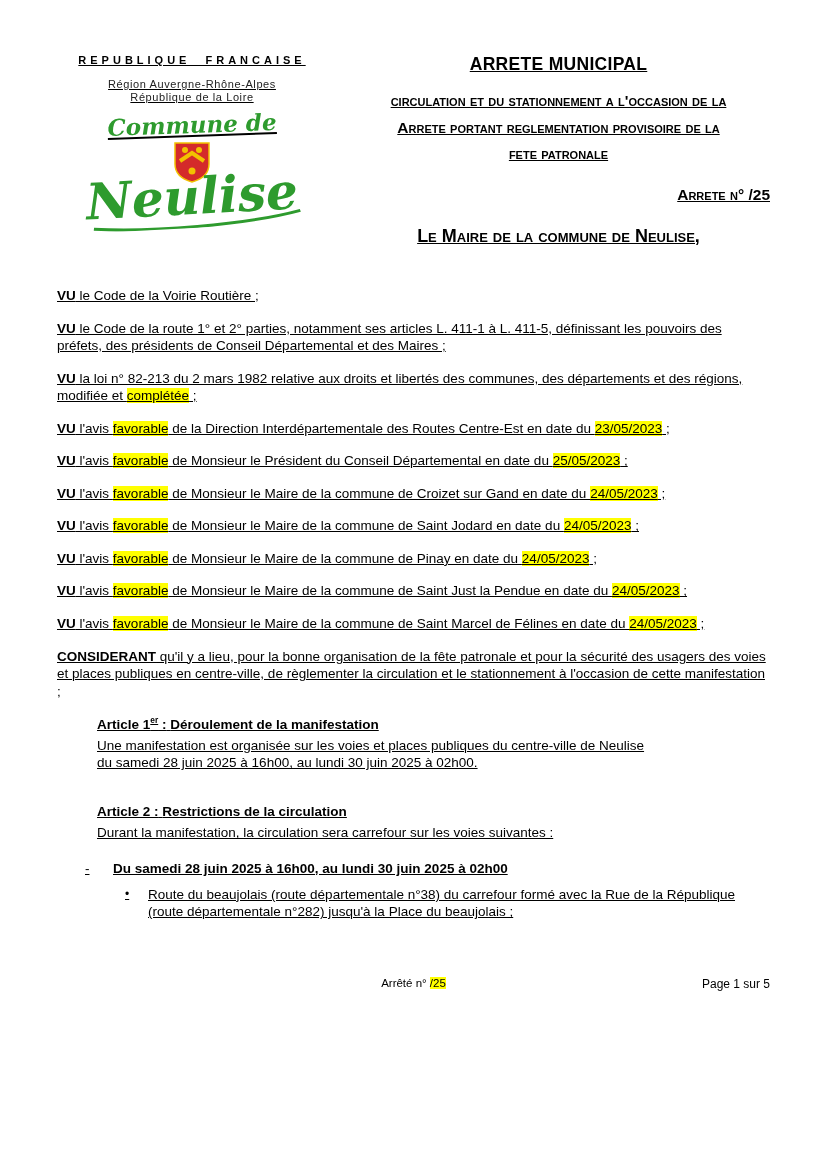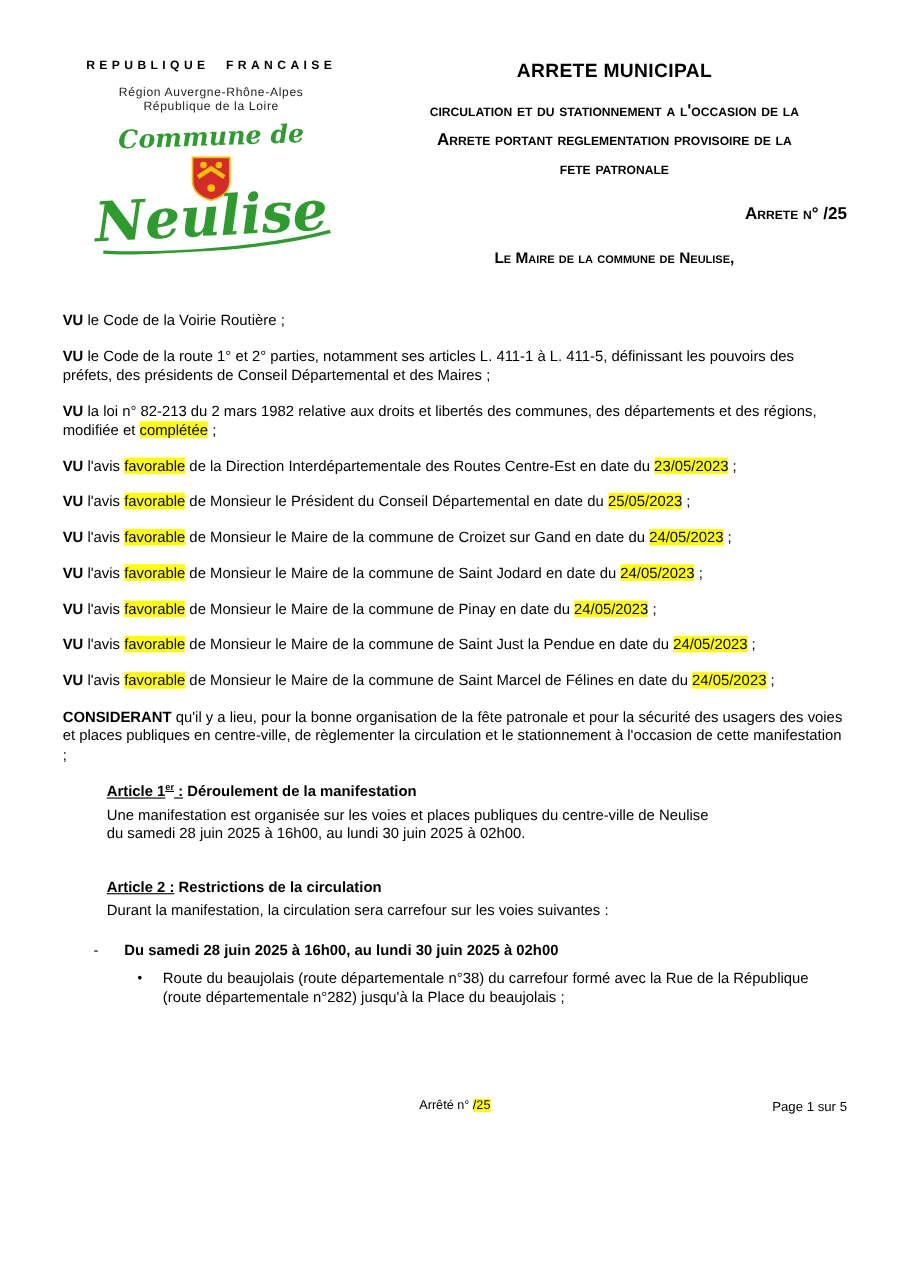--- a/index.html
+++ b/index.html
@@ -1,18 +1,18 @@
 <!DOCTYPE html>
 <html style="--hl: #ffff00; --green: #2e9b2e; --shield-red: #d42a2a; --shield-gold: #f2c200;"><head>
 <meta charset="utf-8">
 <style>
   * { margin:0; padding:0; box-sizing:border-box; }
   html,body { background:#ffffff; }
   body { font-family:"Liberation Sans", sans-serif; color:#000; }
-  .page { position:relative; width:827px; height:1051px; background:#fff; overflow:hidden; margin:0 auto; }
+  .page { position:relative; width:827px; height:1051px; background:#fff; overflow:hidden; margin:0 auto;text-decoration:underline; }
   .content { padding:48px 57px 0 57px; }
 
   
   .b { font-weight:bold; }
   .hl { background:var(--hl,#ffff00); }
   .ul { text-decoration:underline; }
   .sup { vertical-align:super; font-size:0.62em; }
 
   
   .header-row { display:flex; }
@@ -25,37 +25,37 @@
   .shield { margin-top:2px; line-height:0; }
   .neulise { font-family:"DejaVu Serif", serif; font-style:italic; font-weight:bold;
              color:var(--green,#2e9b2e); font-size:50px; line-height:1; margin-top:-12px;
              position:relative; display:inline-block; transform:rotate(-3deg); }
   .neulise .swash { position:absolute; left:4px; right:0; bottom:-6px; width:100%; }
 
   .title-block { flex:1; text-align:center; padding-left:20px; padding-top:6px; }
   .main-title { font-size:17.5px; font-weight:bold; letter-spacing:0.3px; }
   .subtitle { font-variant:small-caps; font-weight:bold; font-size:15.5px; line-height:1.72; margin-top:13px; }
   .numero { font-variant:small-caps; font-weight:bold; font-size:15.5px; margin-top:18px;text-align:right; }
-  .maire { font-variant:small-caps; font-weight:bold; font-size:14px; margin-top:22px; }
+  .maire { font-variant:small-caps; font-weight:bold; font-size:18px; margin-top:22px; }
 
   
   .bodytext { margin-top:40px; }
   .para { font-size:13.5px; line-height:1.3; margin-bottom:15px; }
   .arrete-heading { text-align:center; font-size:19px; font-weight:bold; letter-spacing:0.5px; margin:28px 0 40px 0; }
   .article { margin-left:40px; margin-bottom:32px; }
   .article-heading { font-size:13.5px; margin-bottom:5px; }
   .article-body { font-size:13.5px; line-height:1.32; }
   .line { display:block; }
   .dash-item { display:flex; font-size:13.5px; line-height:1.3; margin-top:18px; margin-left:-12px; }
   .dash-item .marker { width:28px; flex:none; }
   .bullet-item { display:flex; font-size:13.5px; line-height:1.32; margin-top:8px; margin-left:28px; }
   .bullet-item .marker { width:23px; flex:none; font-size:12px; padding-top:1px; }
 
   
-  .footer { position:absolute; left:57px; right:57px; bottom:36px; font-size:11.5px; height:16px; }
+  .footer { position:absolute; left:57px; right:57px; bottom:58px; font-size:11.5px; height:16px; }
   .footer-center { position:absolute; left:0; right:0; text-align:center; top:0; }
   .footer-right { position:absolute; right:0; top:0; font-size:12px; }
 </style>
 </head>
 <body>
 
 <div class="page">
   <div class="content">
 
     <div class="header-row">

